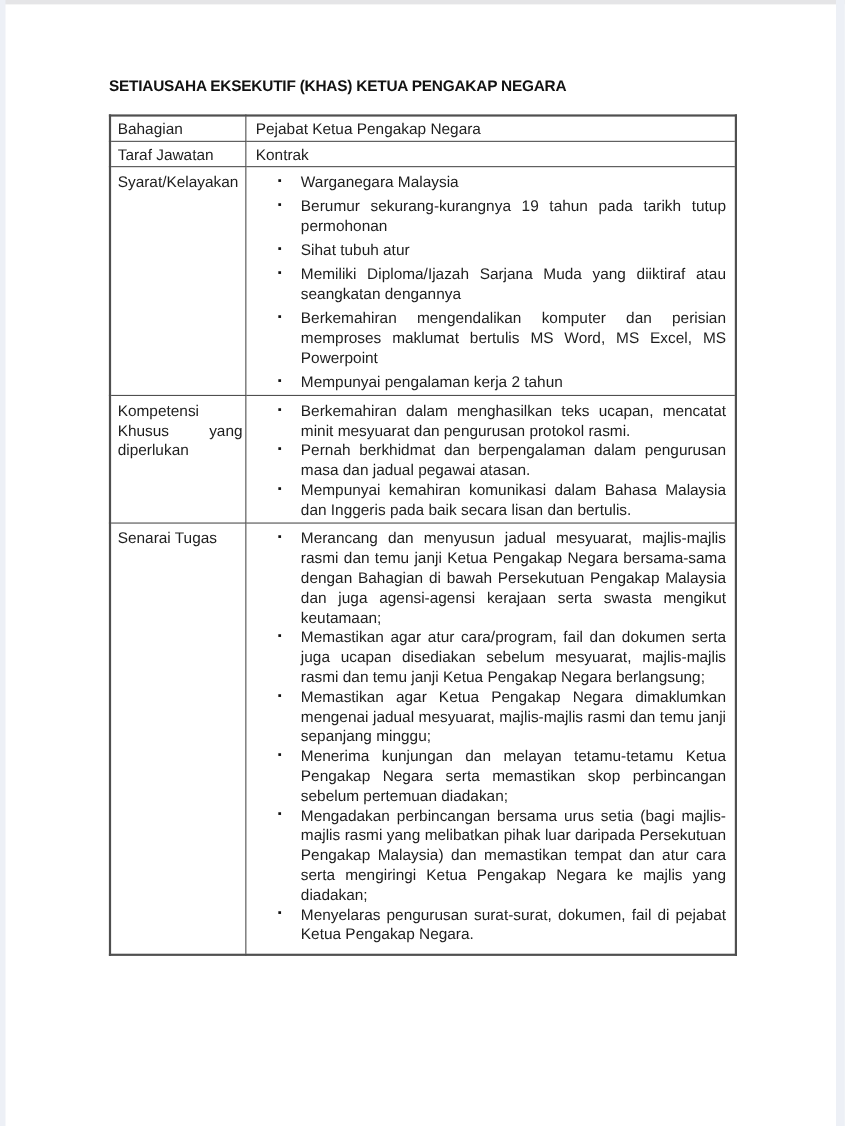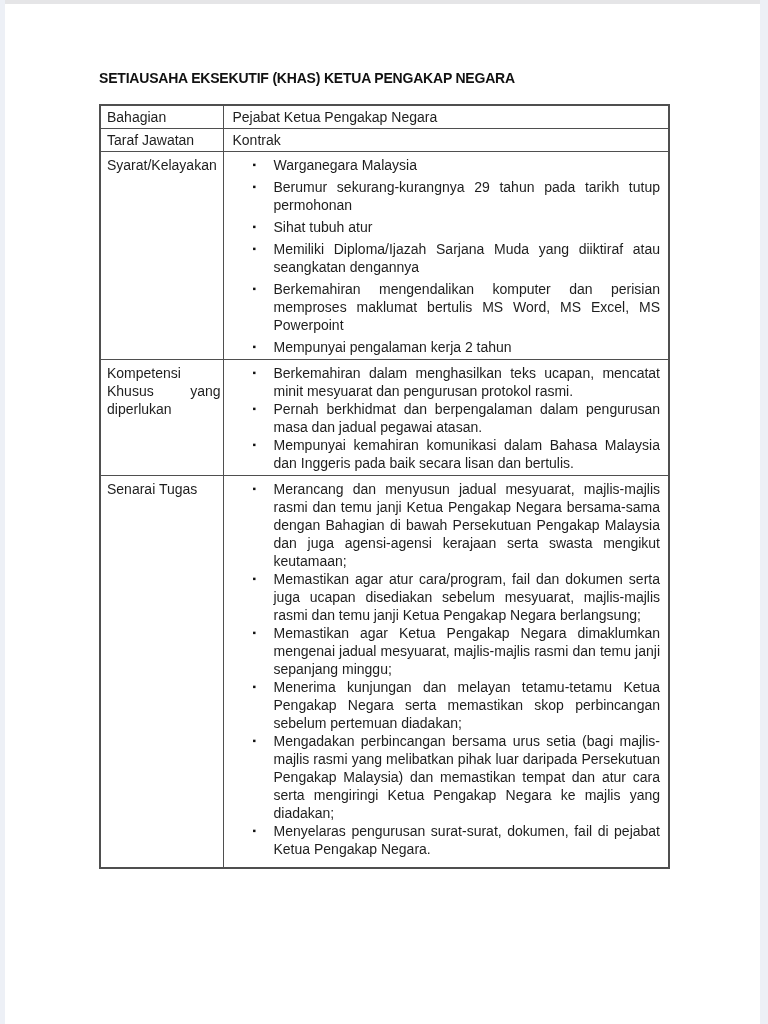--- a/index.html
+++ b/index.html
@@ -90,21 +90,21 @@
       <tr class="multi row-syarat">
         <td class="label">Syarat/Kelayakan</td>
         <td class="value-list">
           <ul class="bullets spaced">
             <li class="bullet-item">
                 <span class="bullet">▪</span>
                 <span class="btext">Warganegara Malaysia</span>
               </li>
             <li class="bullet-item">
                 <span class="bullet">▪</span>
-                <span class="btext">Berumur sekurang-kurangnya 29 tahun pada tarikh tutup permohonan</span>
+                <span class="btext">Berumur sekurang-kurangnya 19 tahun pada tarikh tutup permohonan</span>
               </li>
             <li class="bullet-item">
                 <span class="bullet">▪</span>
                 <span class="btext">Sihat tubuh atur</span>
               </li>
             <li class="bullet-item">
                 <span class="bullet">▪</span>
                 <span class="btext">Memiliki Diploma/Ijazah Sarjana Muda yang diiktiraf atau seangkatan dengannya</span>
               </li>
             <li class="bullet-item">

